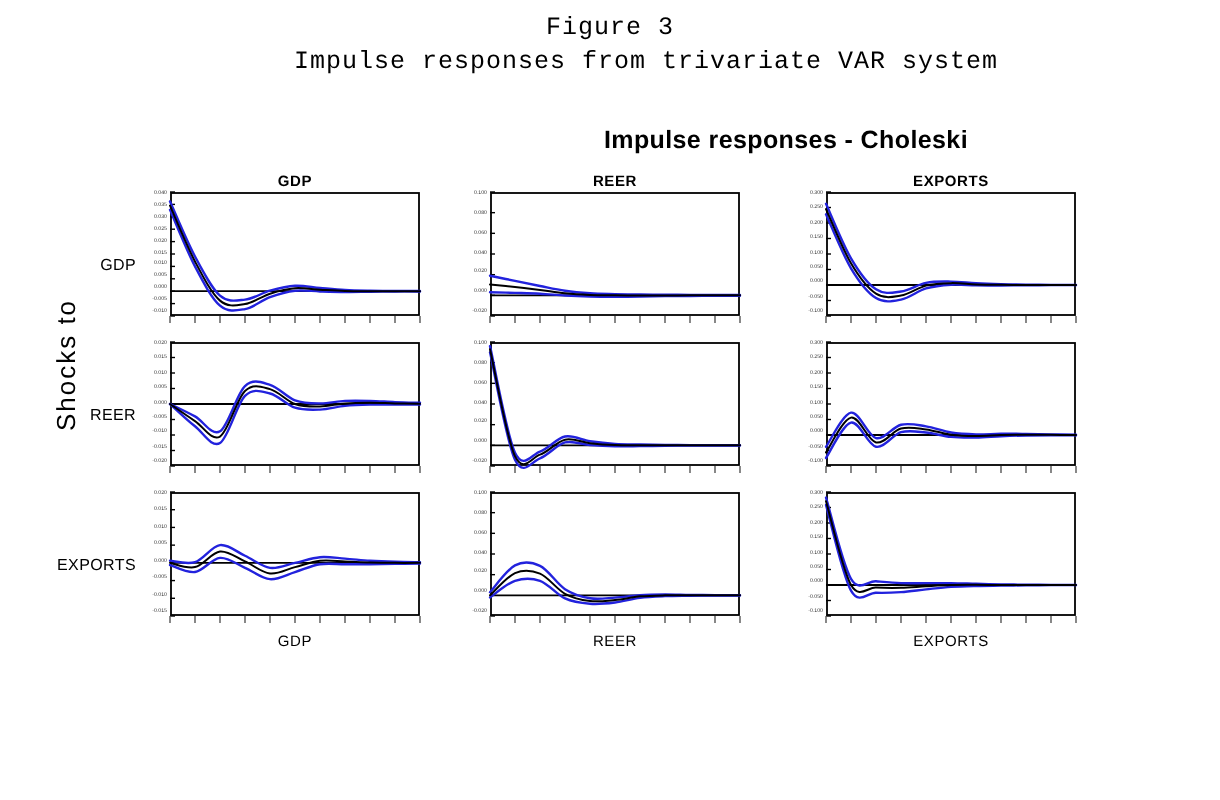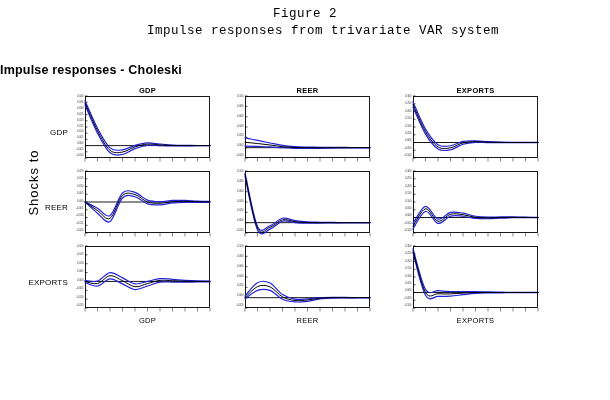--- a/index.html
+++ b/index.html
@@ -12,21 +12,21 @@
   
   .caption{
     position:absolute;left:0;top:6px;width:610px;text-align:center;
     font-family:"Liberation Mono","DejaVu Sans Mono",monospace;
     font-size:12.5px;line-height:17px;color:#000;letter-spacing:0.5px;
   }
   .caption .l2{display:block;margin-left:36px;}
 
   
   .chart-title{
-    position:absolute;left:0;top:63px;width:484px;text-align:left;
+    position:absolute;left:0;top:63px;width:484px;text-align:right;
     font-size:12.5px;font-weight:bold;letter-spacing:0.2px;
   }
 
   
   .colhead{
     position:absolute;font-size:7.5px;font-weight:bold;text-align:center;
     letter-spacing:0.3px;
   }
   .colfoot{
     position:absolute;font-size:7.5px;font-weight:normal;text-align:center;
@@ -52,21 +52,21 @@
     font-size:2.6px;line-height:2.8px;color:#333;white-space:nowrap;
     font-family:"Liberation Sans",sans-serif;
   }
 </style>
 </head>
 <body>
 
 <div id="root">
 
   <div class="caption">
-    <span>Figure 2</span>
+    <span>Figure 3</span>
     <span class="l2">Impulse responses from trivariate VAR system</span>
   </div>
 
   <div class="chart-title">Impulse responses - Choleski</div>
 
   <div class="ylabel">Shocks to</div>
 
   <div class="colhead" style="left:85px;top:86px;width:125px;">GDP</div>
   <div class="colhead" style="left:245px;top:86px;width:125px;">REER</div>
   <div class="colhead" style="left:413px;top:86px;width:125px;">EXPORTS</div>

